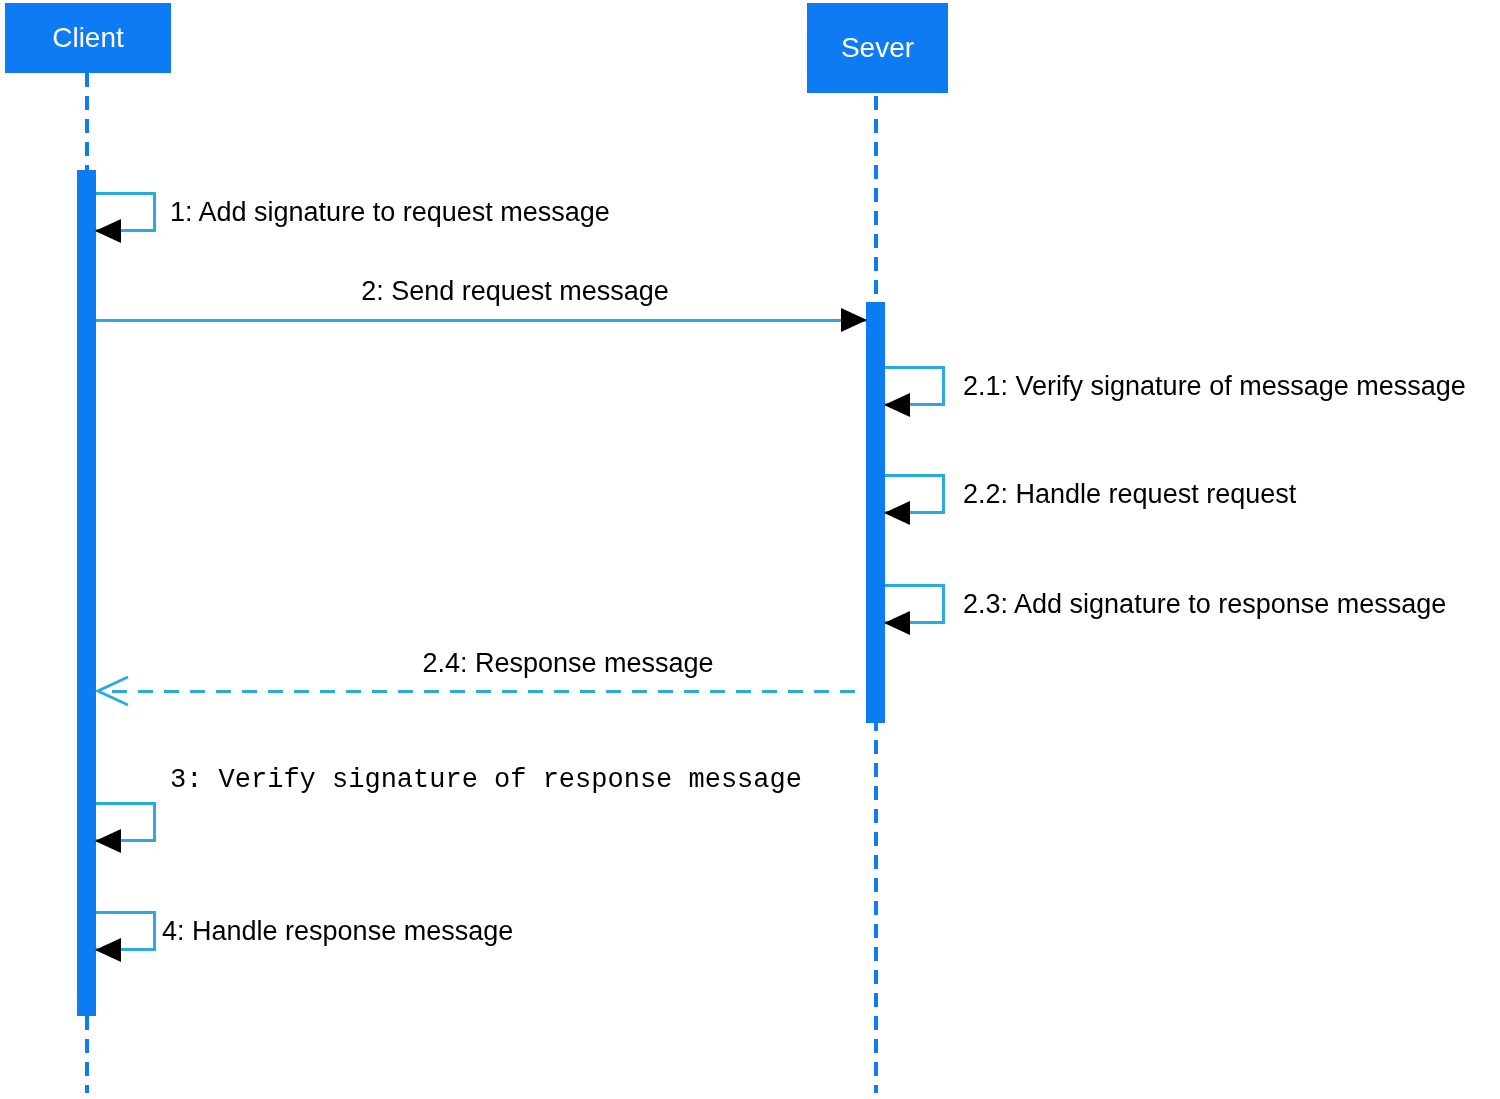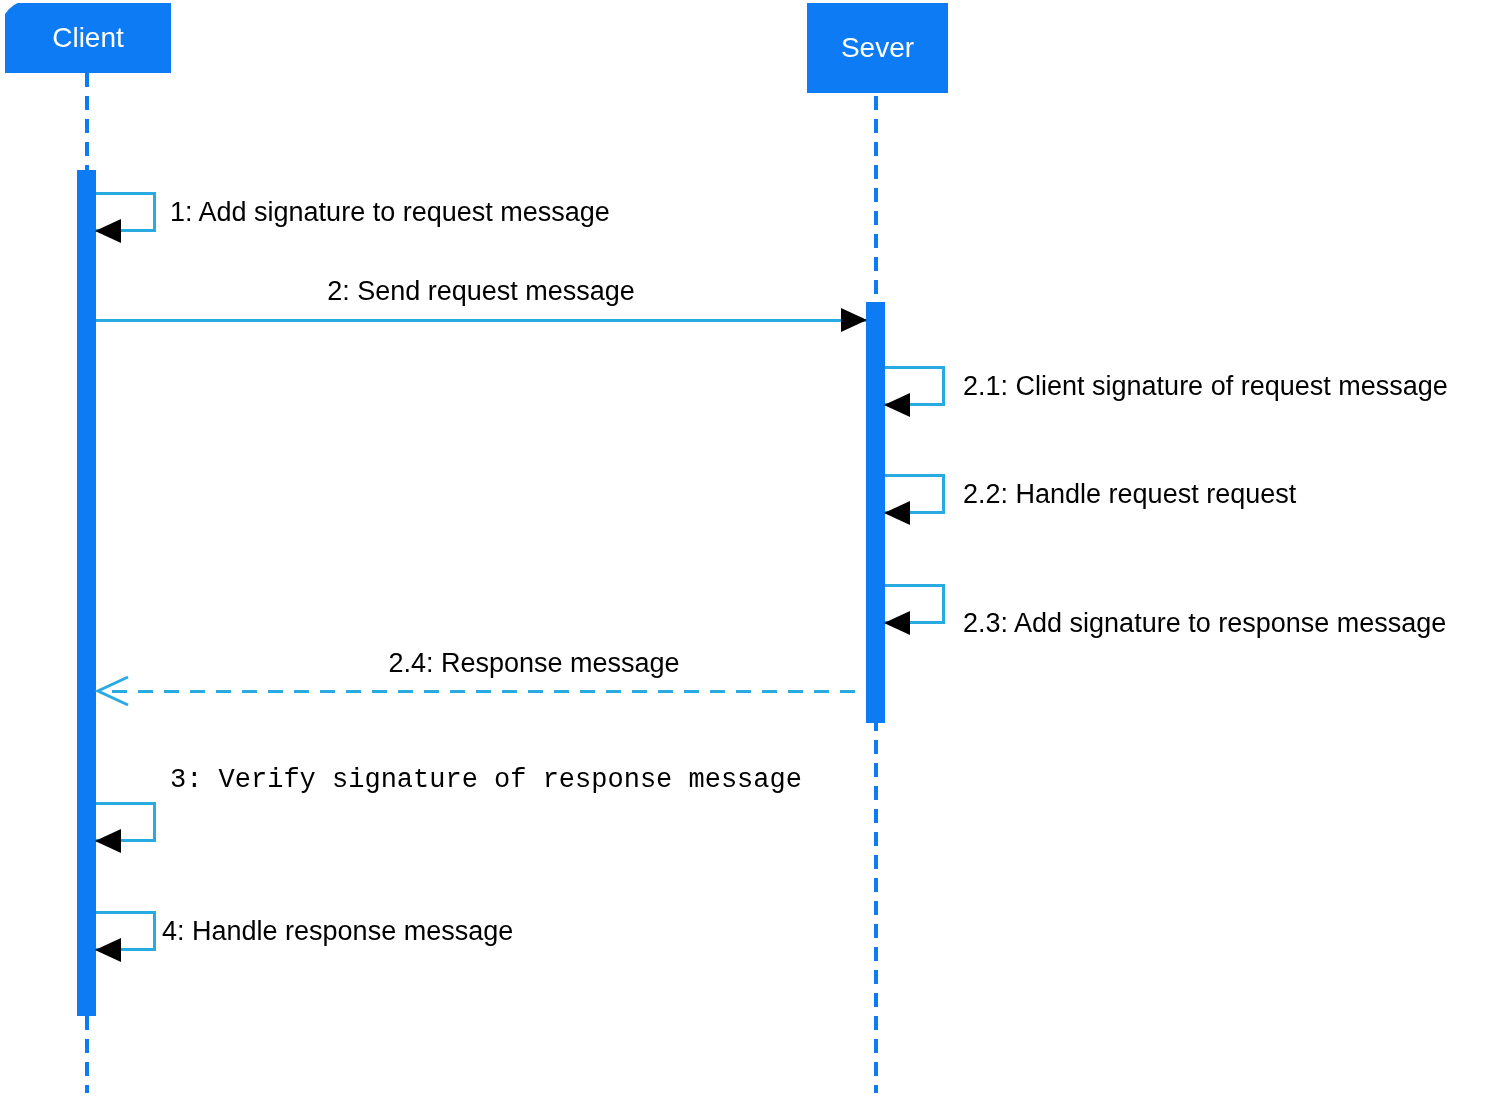--- a/index.html
+++ b/index.html
@@ -11,21 +11,20 @@
     --text:#000000;
     --actor-text:#ffffff;
   }
   html,body{margin:0;padding:0;background:#ffffff;}
   #canvas{
     position:relative;
     width:1500px;height:1099px;
     background:#ffffff;
     font-family:"Liberation Sans", sans-serif;
     overflow:hidden;
-    border-radius:31px;
   }
   .actor-box{
     position:absolute;
     background:var(--actor-fill);
     color:var(--actor-text);
     display:flex;align-items:center;justify-content:center;
     font-size:28px;
   }
   .lifeline{
     position:absolute;
@@ -76,21 +75,21 @@
     z-index:3;
   }
   .msg-label{
     position:absolute;
     color:var(--text);
     font-size:27px;
     line-height:30px;
     white-space:nowrap;
     z-index:5;
   }
-  .msg-label.centered{text-align:center;}
+  .msg-label.centered{text-align:center;margin-left:34px;}
   .open-arrow{position:absolute;z-index:4;}
 </style>
 </head>
 <body>
 
 <div id="canvas">
 
   <div class="lifeline" style="left:85px;top:73px;height:1020px;"></div>
   <div class="lifeline" style="left:874px;top:73px;height:1020px;"></div>
 
@@ -112,33 +111,33 @@
 
   <div>
     <div class="msg-line-solid" style="left:96px;top:319px;width:770px;"></div>
     <div class="arrow-right" style="left:841px;top:308px;"></div>
     <div class="msg-label centered" style="left:96px;top:276px;width:770px;">2: Send request message</div>
   </div>
 
   <div>
     <div class="self-loop" style="left:885px;top:366px;"></div>
     <div class="arrow-left" style="left:884px;top:393px;"></div>
-    <div class="msg-label" style="left:963px;top:371px;">2.1: Client signature of request message</div>
+    <div class="msg-label" style="left:963px;top:371px;">2.1: Verify signature of message message</div>
   </div>
 
   <div>
     <div class="self-loop" style="left:885px;top:474px;"></div>
     <div class="arrow-left" style="left:884px;top:501px;"></div>
     <div class="msg-label" style="left:963px;top:479px;">2.2: Handle request request</div>
   </div>
 
   <div>
     <div class="self-loop" style="left:885px;top:584px;"></div>
     <div class="arrow-left" style="left:884px;top:611px;"></div>
-    <div class="msg-label" style="left:963px;top:589px;margin-top:19px;">2.3: Add signature to response message</div>
+    <div class="msg-label" style="left:963px;top:589px;">2.3: Add signature to response message</div>
   </div>
 
   <div>
     <div class="msg-line-dashed" style="left:112px;top:690px;width:754px;"></div>
     <svg class="open-arrow" style="left:95px;top:674px;" width="36" height="34" viewBox="0 0 36 34">
       <polyline points="33,3 3,17 33,31" fill="none" stroke="#29ABE2" stroke-width="3"></polyline>
     </svg>
     <div class="msg-label centered" style="left:96px;top:648px;width:876px;">2.4: Response message</div>
   </div>
 

